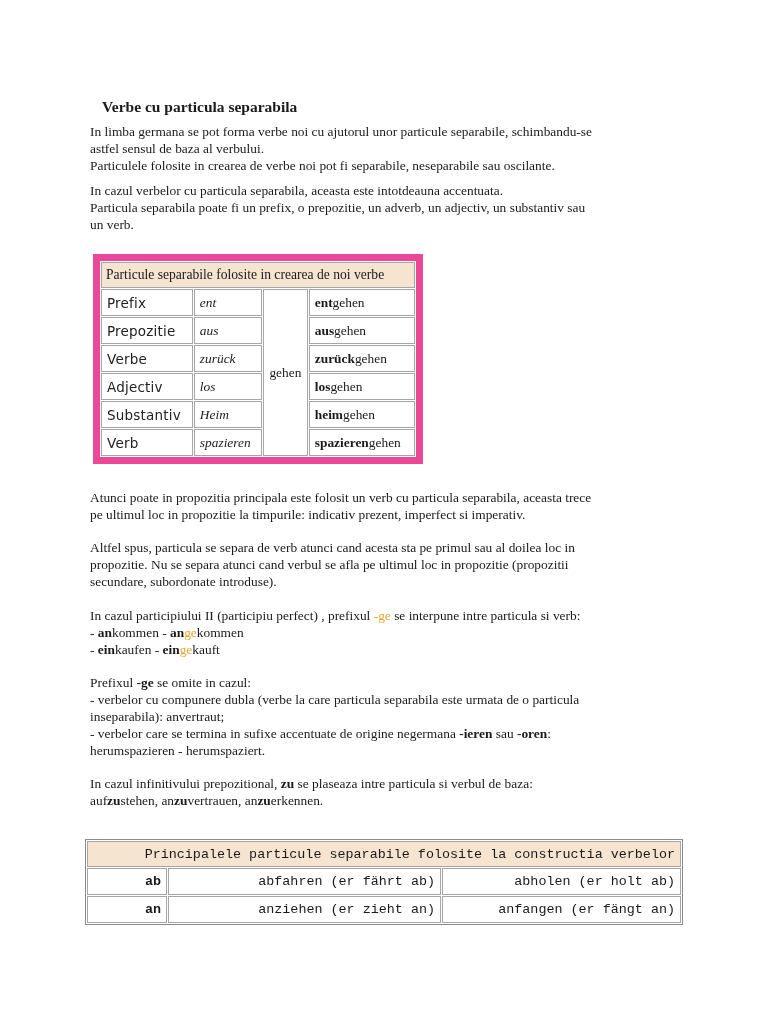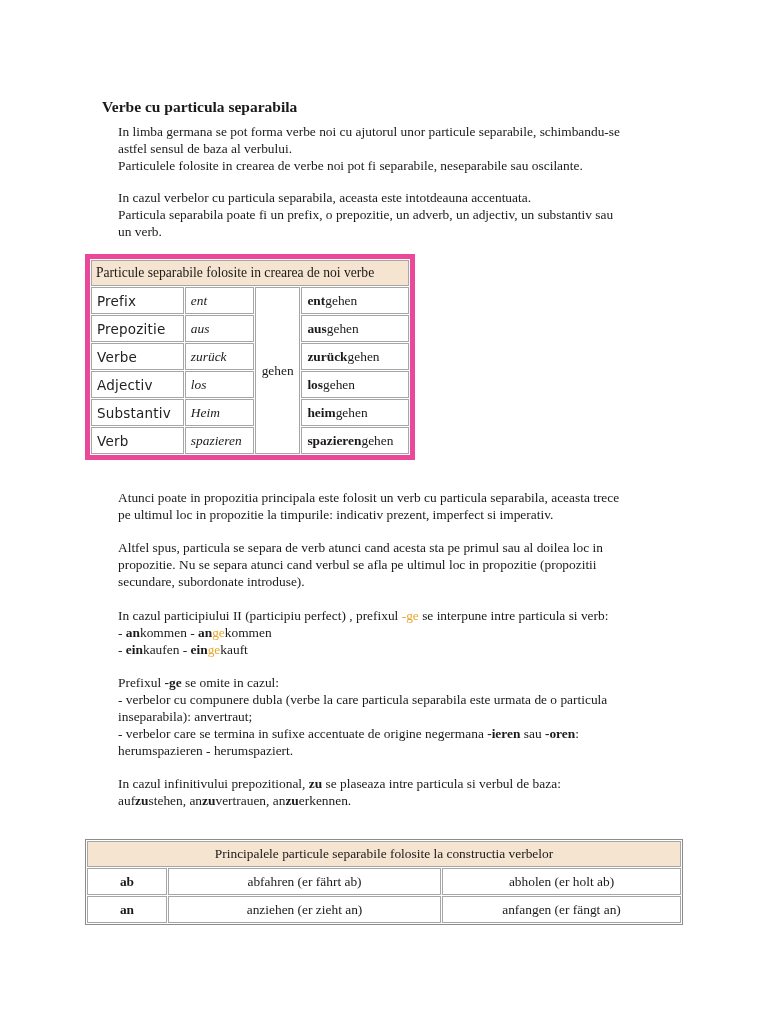--- a/index.html
+++ b/index.html
@@ -8,28 +8,28 @@
     position: relative;
     font-family: "Liberation Serif", "DejaVu Serif", serif;
     color: #1a1a1a;
     font-size: 13.4px;
   }
   .title {
     position: absolute; left: 90px; top: 86px;
     font-size: 15.5px; font-weight: bold; margin: 12px;
   }
   .para { position: absolute; left: 90px; width: 600px; line-height: 17px; margin: 0; }
-  .para span.line { display: block; white-space: nowrap; margin-left: 28px; }
+  .para span.line { display: block; white-space: nowrap; }
   .orange { color: #E8A530; }
   b { font-weight: bold; }
 
   
   .t1 {
-    position: absolute; left: 85px; top: 254px;
-    border: 5px solid #ec4899;
+    position: absolute; left: 93px; top: 254px;
+    border: 7px solid #ec4899;
     border-collapse: separate; border-spacing: 1px;
     width: 330px;
   }
   .t1 td, .t1 th {
     border: 1px solid #a6a6a6;
     padding: 0 5px;
     height: 25px;
     font-size: 13.4px;
     text-align: left; font-weight: normal;
   }
@@ -45,38 +45,38 @@
   .t2 {
     position: absolute; left: 85px; top: 839px;
     border: 1px solid #8c8c8c;
     border-collapse: separate; border-spacing: 1px;
     width: 598px;
   }
   .t2 td, .t2 th {
     border: 1px solid #a6a6a6;
     padding: 0 5px;
     height: 25px;
-    font-size: 13.4px; text-align: center; font-weight: normal;
+    font-size: 13.4px; text-align: right; font-weight: normal; font-family: Liberation Mono, monospace;
   }
   .t2 th.hdr { background: #F5E4D0; height: 24px; }
   .t2 td.pfx { font-weight: bold; width: 68px; }
   .t2 td.ex1 { width: 261px; }
 </style>
 </head>
 <body>
 
 <h1 class="title">Verbe cu particula separabila</h1>
 
 <div class="para" style="top:123px;">
   <span class="line">In limba germana se pot forma verbe noi cu ajutorul unor particule separabile, schimbandu-se</span>
   <span class="line">astfel sensul de baza al verbului.</span>
   <span class="line">Particulele folosite in crearea de verbe noi pot fi separabile, neseparabile sau oscilante.</span>
 </div>
 
-<div class="para" style="top:189px;">
+<div class="para" style="top:182px;">
   <span class="line">In cazul verbelor cu particula separabila, aceasta este intotdeauna accentuata.</span>
   <span class="line">Particula separabila poate fi un prefix, o prepozitie, un adverb, un adjectiv, un substantiv sau</span>
   <span class="line">un verb.</span>
 </div>
 
 <table class="t1">
   <tbody>
       <tr>
     <th class="hdr" colspan="4">Particule separabile folosite in crearea de noi verbe</th>
   </tr>

